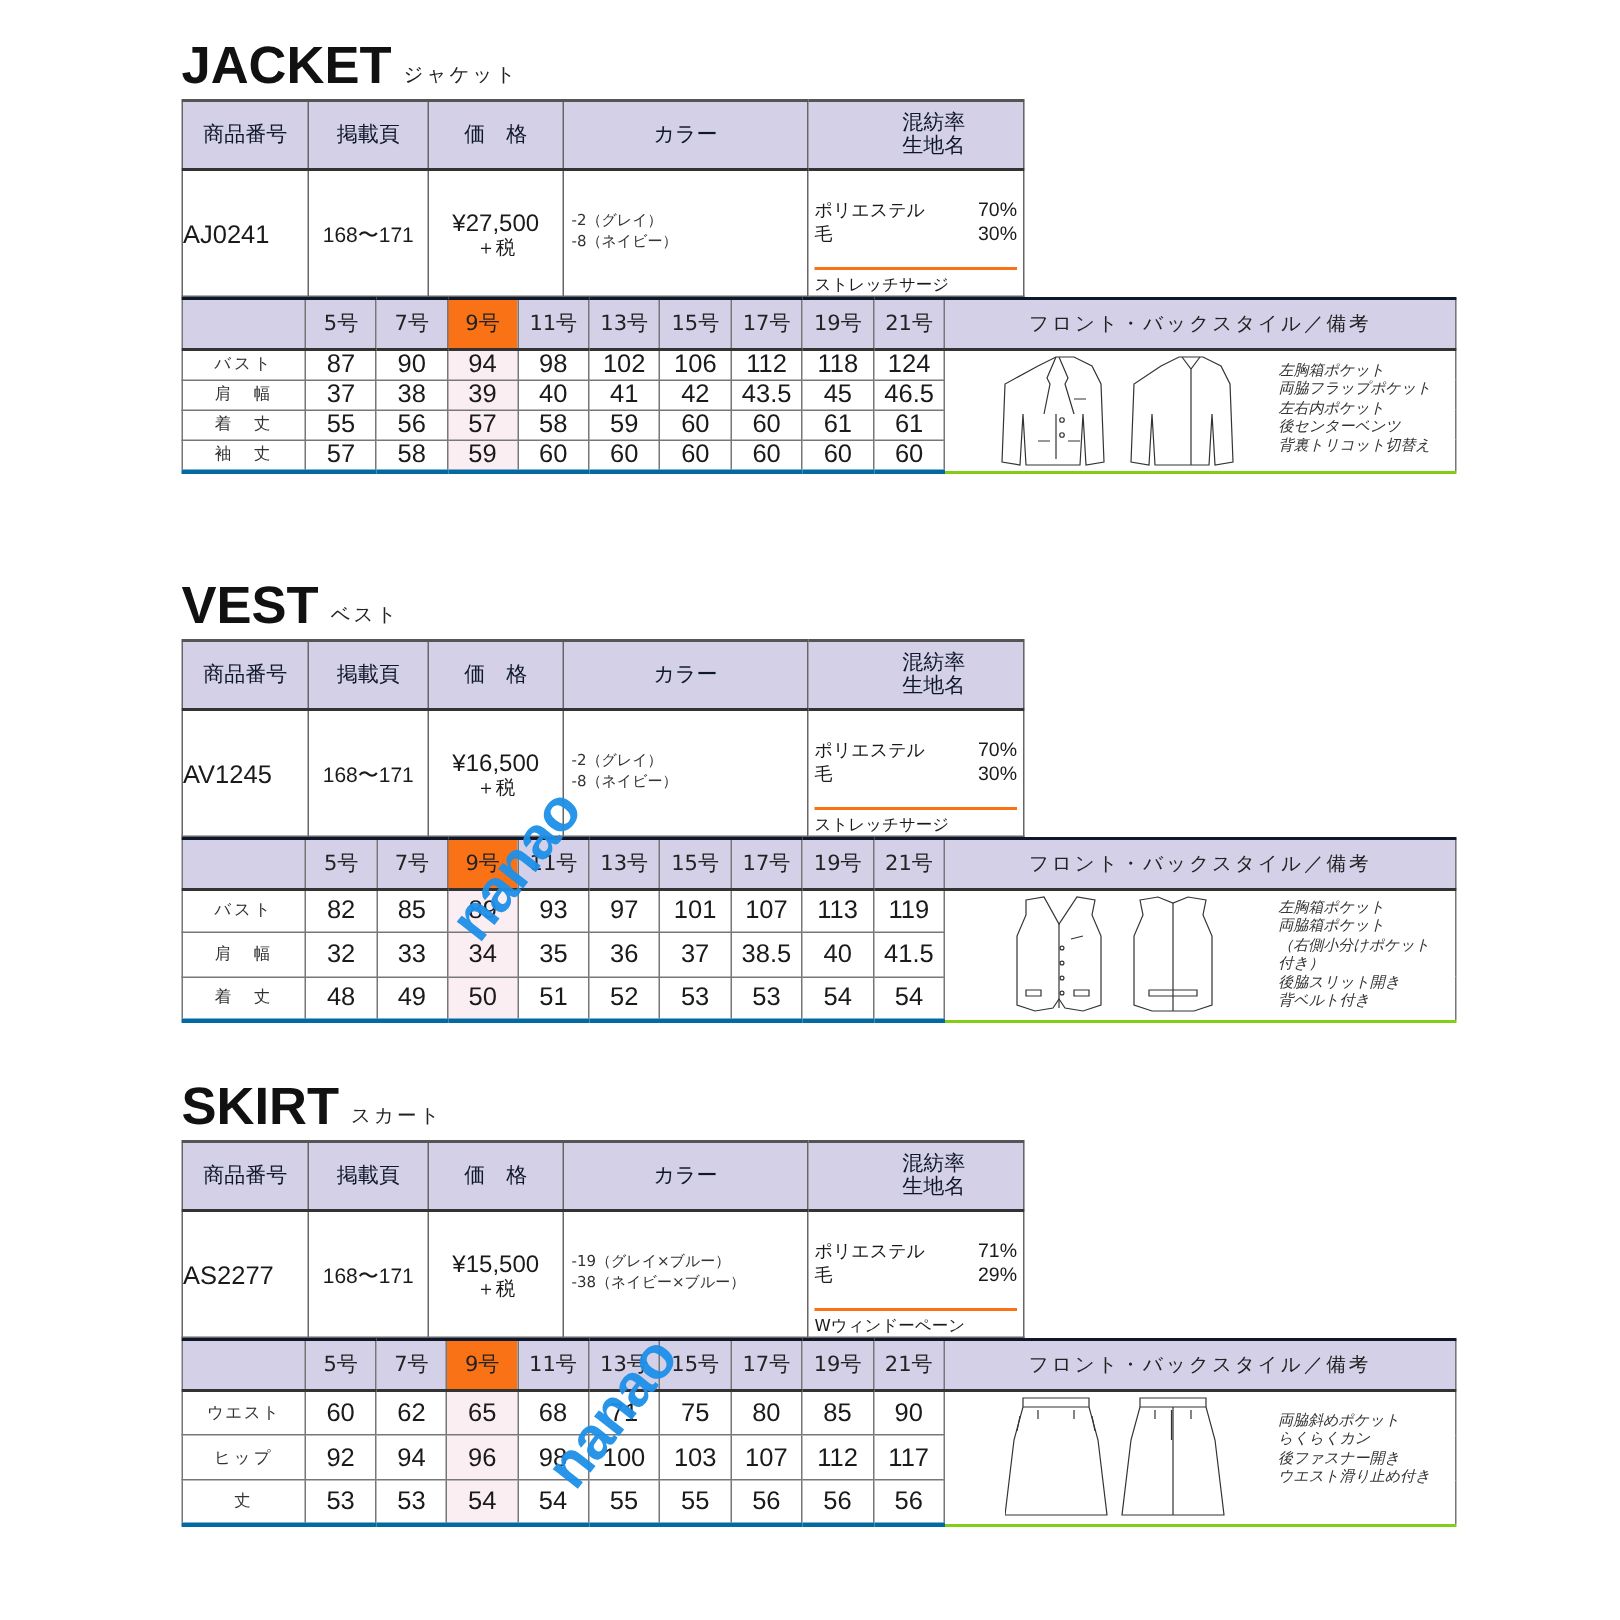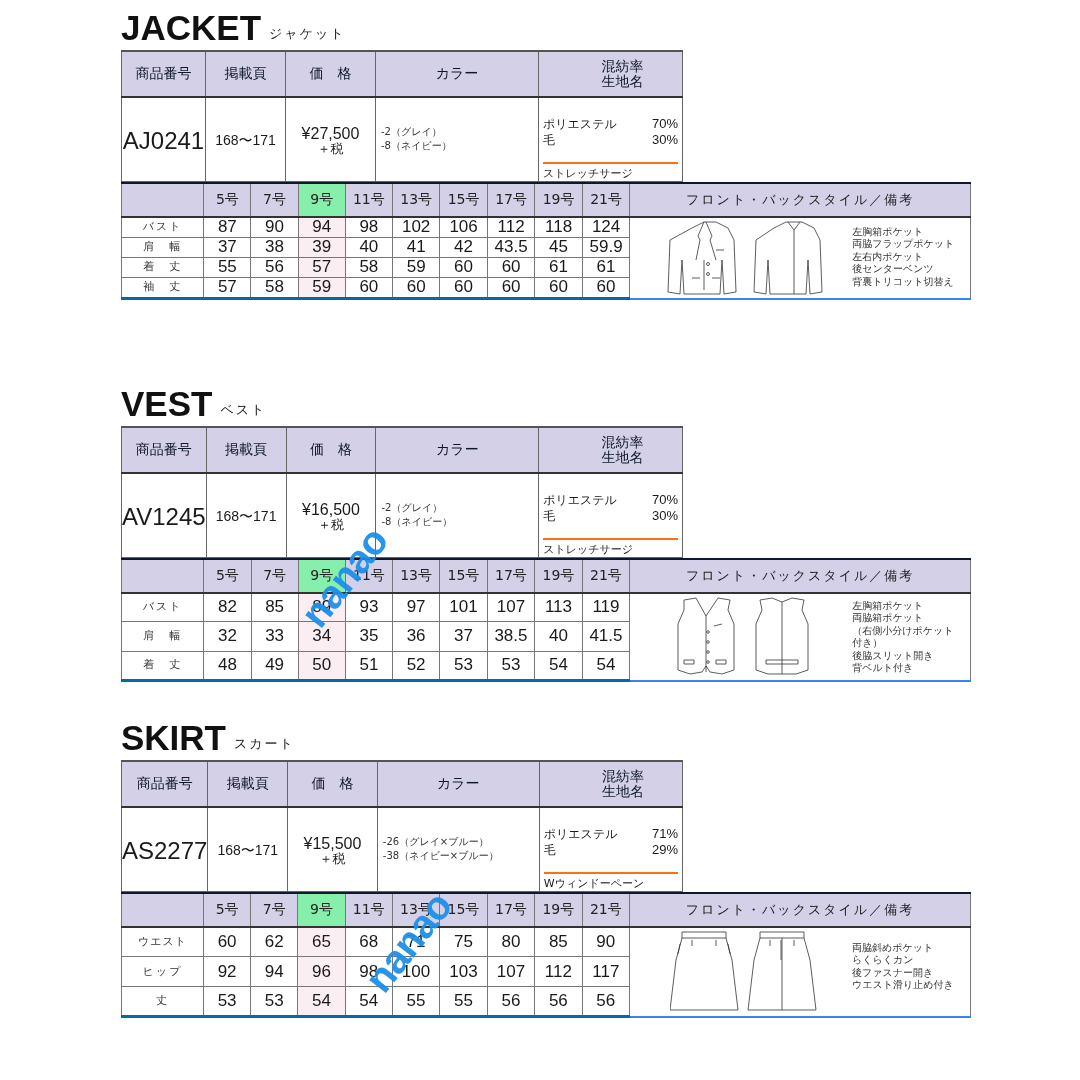--- a/index.html
+++ b/index.html
@@ -10,54 +10,54 @@
   .title-row { height: 40px; display: flex; align-items: flex-end; }
   .title-en { font-family: "Liberation Sans", sans-serif; font-weight: bold; font-size: 35px; line-height: 36px; letter-spacing: 0px; color: #111; }
   .title-ja { font-size: 13px; margin-left: 8px; margin-bottom: 3px; color: #222; letter-spacing: 2px; }
 
   
   table { border-collapse: collapse; }
   .info { width: 562px; }
   .info th, .info td { border: 1px solid #666; }
   .info th { background: #d3d0e8; font-weight: normal; font-size: 14px; height: 46px; color: #0f172a; border-top: 2px solid #555; border-bottom: 2px solid #333; }
   .info td { height: 84px; vertical-align: middle; background: #fff; }
-  .info .c-code { width: 84px; font-family: "Liberation Sans", sans-serif; font-size: 24px; text-align: center; padding-top: 4px; }
+  .info .c-code { width: 84px; font-family: "Liberation Sans", sans-serif; font-size: 17px; text-align: left; padding-top: 4px; }
   .info .c-page { width: 80px; font-family: "Liberation Sans", sans-serif; font-size: 14px; text-align: center; padding-top: 4px; }
   .info .c-price { width: 90px; text-align: center; font-family: "Liberation Sans", sans-serif; font-size: 16px; line-height: 15px; padding-top: 4px; }
   .info .c-price .tax { font-size: 13px; }
   .info .c-color { width: 163px; font-size: 10px; line-height: 14px; padding-left: 5px; color: #333; }
   .info .c-fabric { width: 144px; padding: 0 4px; font-size: 12px; }
   .fab-row { display: flex; justify-content: space-between; line-height: 16px; }
   .fab-row .pct { font-family: "Liberation Sans", sans-serif; font-size: 13px; }
   .fab-name { border-top: 2px solid #f97316; margin-top: 14px; padding-top: 4px; font-size: 11px; line-height: 12px; }
   .fab-wrap { padding-top: 18px; }
   .hdr-2l { line-height: 15px; padding-left: 24px; }
 
   
   .sizes { width: 850px; margin-top: 0; }
   .sizes th, .sizes td { border: 1px solid #777; text-align: center; }
   .sizes th { background: #d3d0e8; font-weight: normal; font-size: 14px; height: 34px; border-top: 2px solid #0f172a; border-bottom: 2px solid #333; color: #222; }
   .sizes td { font-family: "Liberation Sans", sans-serif; font-size: 17px; height: 19px; line-height: 18px; }
   .sizes .rowlabel { width: 84px; font-family: "DejaVu Sans", sans-serif; font-size: 11px; color: #333; letter-spacing: 2px; }
   .sizes .sz { width: 48px; }
   .sizes .hl { background: #fbeef2; }
-  .sizes th.hl { background: #86efac; margin-top: 26px; }
+  .sizes th.hl { background: #f97316; margin-top: 26px; }
   .sizes .style-h { width: 350px; font-size: 13px; letter-spacing: 2px; }
-  .sizes .style-cell { vertical-align: top; padding: 0; position: relative; border-bottom: 2px solid #3b82f6; }
+  .sizes .style-cell { vertical-align: top; padding: 0; position: relative; border-bottom: 2px solid #84cc16; font-style: italic; }
   .sizes tr:last-child td { border-bottom: 3px solid #0369a1; }
   .style-box { position: relative; width: 100%; height: 100%; }
   .notes { position: absolute; left: 222px; font-size: 10px; line-height: 12.5px; text-align: left; color: #333; white-space: nowrap; font-family: "DejaVu Sans", sans-serif; }
   .garment { position: absolute; }
 
   .watermark { position: absolute; color: #1e90e8; font-family: "Liberation Sans", sans-serif; font-weight: bold; font-size: 40px; transform: rotate(-52deg); transform-origin: center; letter-spacing: -1px; opacity: 0.95; }
 </style>
 </head>
 <body>
 
-<div class="section" style="top:6px;">
+<div class="section" style="top:22px;">
   <div class="title-row">
     <span class="title-en">JACKET</span>
     <span class="title-ja">ジャケット</span>
   </div>
   <table class="info" style="margin-top:4px;">
     <tbody>
         <tr>
       <th>商品番号</th>
       <th>掲載頁</th>
       <th>価　格</th>
@@ -141,21 +141,21 @@
     <tr>
       <td class="rowlabel">肩　幅</td>
       <td>37</td>
       <td>38</td>
       <td class="hl">39</td>
       <td>40</td>
       <td>41</td>
       <td>42</td>
       <td>43.5</td>
       <td>45</td>
-      <td>59.9</td>
+      <td>46.5</td>
     </tr>
     <tr>
       <td class="rowlabel">着　丈</td>
       <td>55</td>
       <td>56</td>
       <td class="hl">57</td>
       <td>58</td>
       <td>59</td>
       <td>60</td>
       <td>60</td>
@@ -312,21 +312,21 @@
       <th class="hdr-2l"><span>混紡率</span><br><span>生地名</span></th>
     </tr>
     <tr>
       <td class="c-code">AS2277</td>
       <td class="c-page">168〜171</td>
       <td class="c-price">
             <div>¥15,500</div>
             <div class="tax">＋税</div>
           </td>
       <td class="c-color">
-            <div>-26（グレイ×ブルー）</div>
+            <div>-19（グレイ×ブルー）</div>
             <div>-38（ネイビー×ブルー）</div>
           </td>
       <td class="c-fabric">
         <div class="fab-wrap">
           <div class="fab-row">
                 <span>ポリエステル</span>
                 <span class="pct">71%</span>
               </div>
           <div class="fab-row">
                 <span>毛</span>

